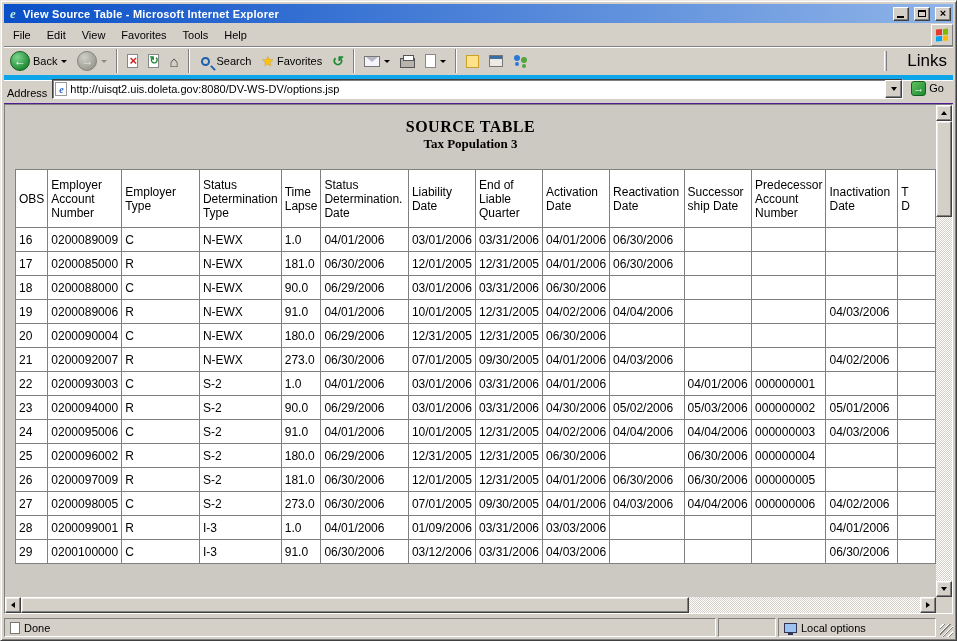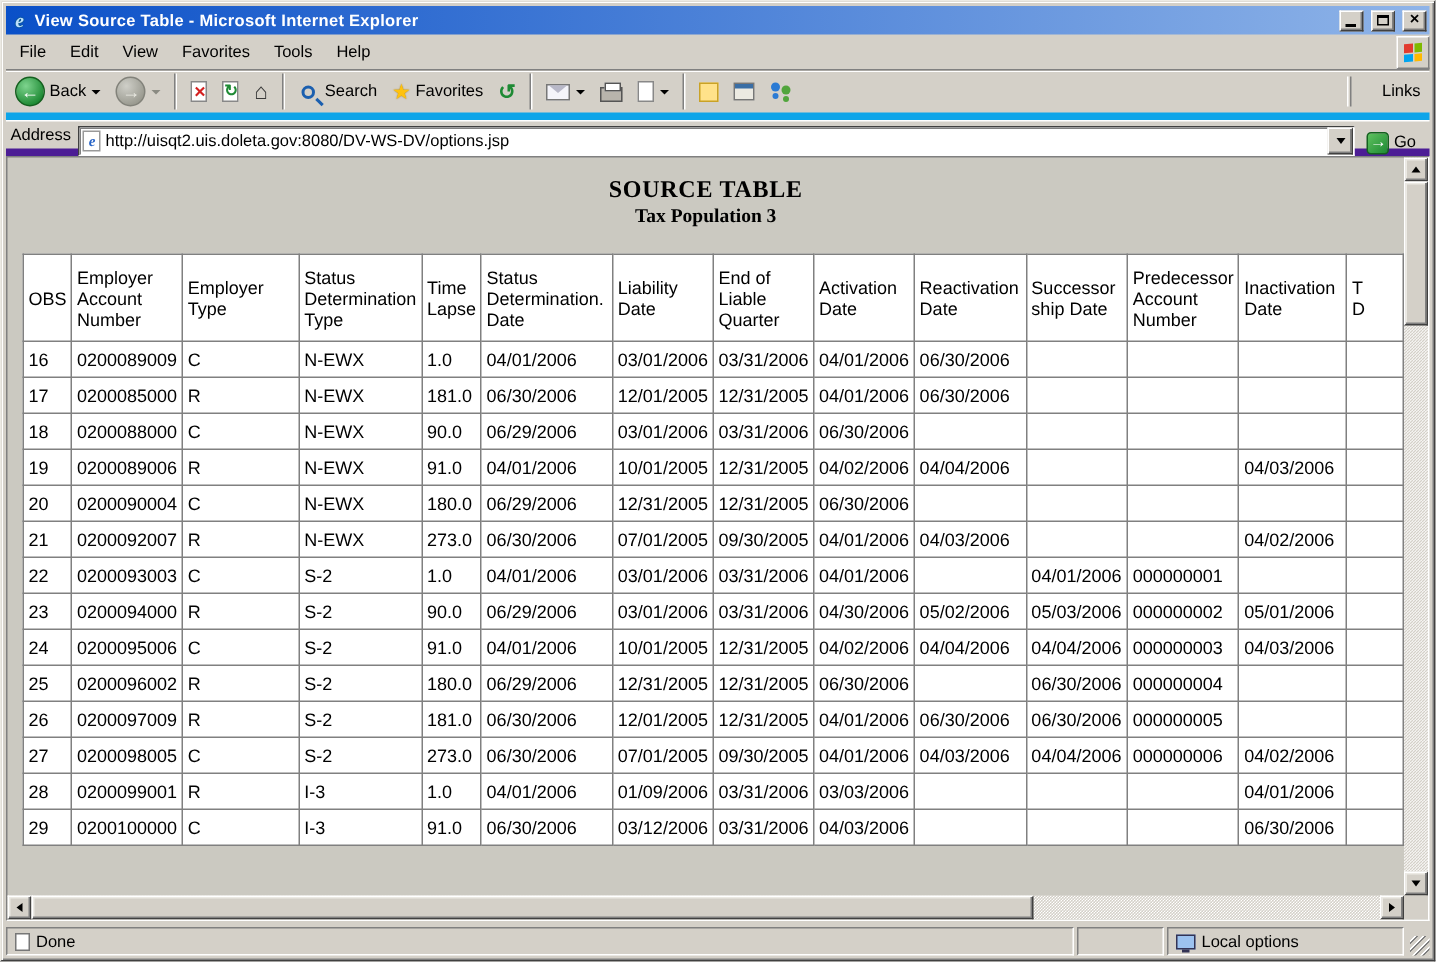--- a/index.html
+++ b/index.html
@@ -87,27 +87,27 @@
   .icon-mail { width:16px; height:11px; background:#F4F4FA; border:1px solid #777; position:relative; }
   .icon-mail::after { content:""; position:absolute; left:1px; top:0; border-left:6px solid transparent; border-right:6px solid transparent; border-top:5px solid #B8B8C8; }
   .icon-print { width:15px; height:10px; background:#B8B4AC; border:1px solid #555; position:relative; margin-top:4px; }
   .icon-print::after { content:""; position:absolute; left:2px; top:-4px; width:9px; height:4px; background:#fff; border:1px solid #555; }
   .icon-notes { width:13px; height:13px; background:#FFE28A; border:1px solid #C9A227; }
   .icon-discuss { width:14px; height:12px; background:#ECEAE2; border:1px solid #777; position:relative; }
   .icon-discuss::after { content:""; position:absolute; left:0; top:0; right:0; height:3px; background:#3A6EA5; }
   .icon-people { position:relative; width:16px; height:14px; }
   .icon-people::before { content:""; position:absolute; left:1px; top:1px; width:6px; height:6px; border-radius:50%; background:#2B7BD4; box-shadow:0 6px 0 -1px #2B7BD4; }
   .icon-people::after { content:""; position:absolute; left:8px; top:3px; width:6px; height:6px; border-radius:50%; background:#51A53C; box-shadow:0 6px 0 -1px #51A53C; }
-  .links-band { display:flex; align-items:center; gap:20px; margin-left:auto; padding-right:4px; font-size:11px; }
+  .links-band { display:flex; align-items:center; gap:20px; margin-left:auto; padding-right:4px; font-size:17px; }
   .grip { width:3px; height:20px; border-left:1px solid #fff; border-right:1px solid #808080; }
 
   
   .addressbar {
-    height:24px; flex:0 0 24px; display:flex; align-items:flex-start;
-    border-bottom:5px solid #4c1d95; box-shadow:0 1px 0 #fff;
+    height:24px; flex:0 0 24px; display:flex; align-items:flex-end;
+    border-bottom:1px solid #4c1d95; box-shadow:0 1px 0 #fff;
     padding:4px 3px; gap:5px; font-size:11px;
   }
   .addr-input {
     flex:1; height:20px; background:#fff;
     border:1px solid; border-color:#404040 #fff #fff #404040;
     box-shadow: inset 1px 1px 0 #808080;
     display:flex; align-items:center; padding-left:2px; position:relative;
   }
   .favicon { width:12px; height:14px; background:#fff; border:1px solid #999; margin-right:3px;
     display:flex; align-items:center; justify-content:center;

